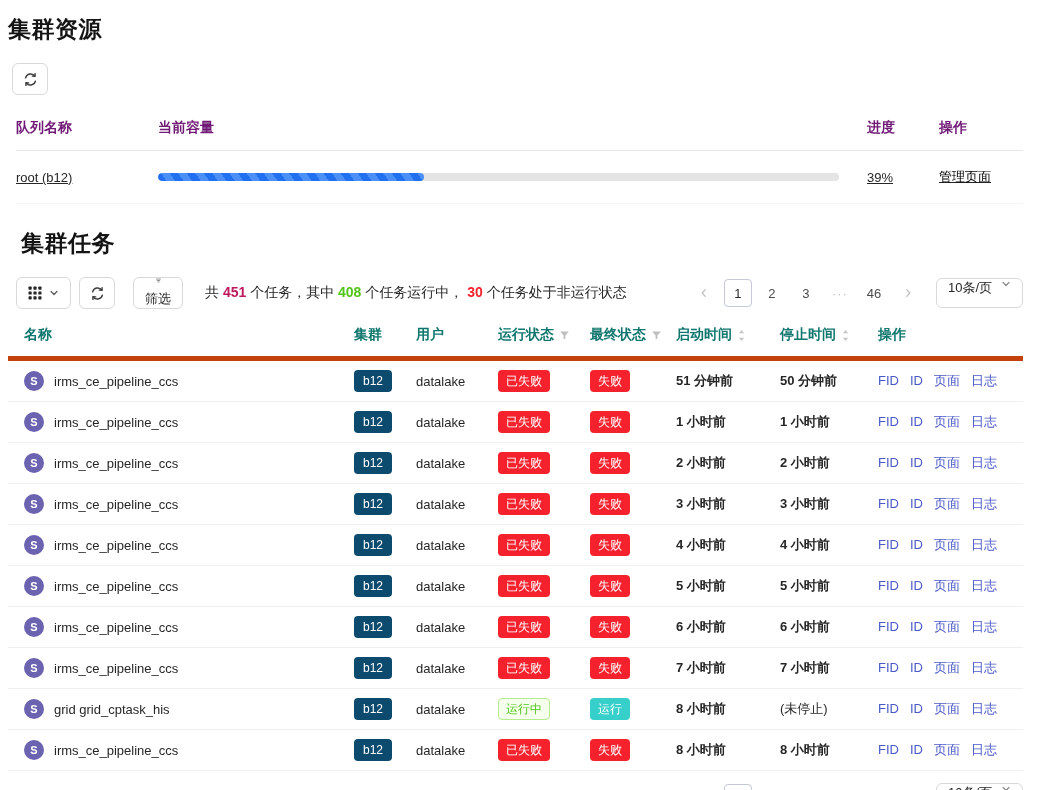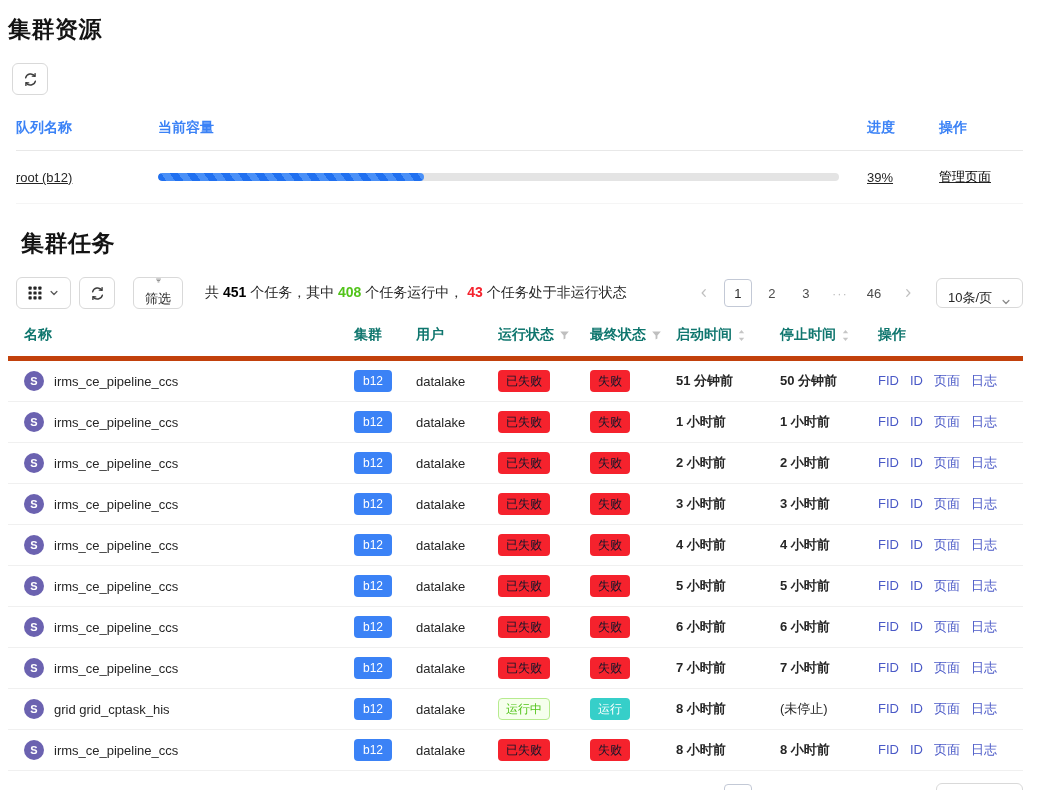--- a/index.html
+++ b/index.html
@@ -34,54 +34,54 @@
 
   
   .res-refresh { margin: 18px 0 16px 4px; }
   .res-table { margin-left: 8px; font-size: 13px; }
   .res-grid {
     display: grid;
     grid-template-columns: 116px 1fr 46px 84px;
     column-gap: 26px;
     align-items: center;
   }
-  .res-header { padding: 8px 0 13px; border-bottom: 1px solid #e8e8e8; font-size: 14px; font-weight: 600; color: #3b82f6; }
+  .res-header { padding: 8px 0 13px; border-bottom: 1px solid #e8e8e8; font-size: 14px; font-weight: 600; color: #701a75; }
   .res-data { padding: 17px 0; border-bottom: 1px solid #f5f5f5; text-decoration: underline; }
   .progress-track { height: 8px; border-radius: 4px; background: #e4e4e4; overflow: hidden; margin-right: 2px; }
   .progress-fill {
     height: 100%; border-radius: 4px;
     background: repeating-linear-gradient(55deg, #2070f0 0 7px, #4a90f7 7px 14px);
   }
   .link { color: #000000; cursor: pointer; text-decoration: none; }
 
   
   .tasks-title { margin-top: 24px; margin-left: 13px; }
   .toolbar { display: flex; align-items: center; gap: 8px; margin: 18px 0 8px 8px; }
   .filter-btn { margin-left: 10px; flex-direction: column; }
   .summary { margin-left: 14px; font-size: 14px; color: #262626; }
   .num { font-weight: 700; }
-  .num-blue { color: #000000; }
+  .num-blue { color: #be185d; }
   .num-green { color: #52c41a; }
   .num-red { color: #f5222d; }
 
   
   .pagination { display: flex; align-items: center; gap: 6px; font-size: 13px; color: #4b4b4b; }
   .pagination.top { margin-left: auto; }
   .pg-item {
     min-width: 28px; height: 28px;
     display: inline-flex; align-items: center; justify-content: center;
     background: none; border: none; border-radius: 4px;
     font-size: 13px; color: #4b4b4b; cursor: pointer; padding: 0 4px;
   }
   .pg-item.active { border: 1px solid #c3c9d6; color: #2b2b2b; }
   .pg-nav { color: #c0c0c0; }
   .pg-ellipsis { color: #bfbfbf; letter-spacing: 1px; }
   .page-size {
     height: 30px; border: 1px solid #d9d9d9; border-radius: 6px;
-    display: inline-flex; align-items: flex-end; gap: 9px;
+    display: inline-flex; align-items: flex-start; gap: 9px;
     padding: 0 11px; margin-left: 8px; font-size: 13px; color: #262626;
     cursor: pointer; background: #fff;
   }
   .bottom-bar { display: flex; justify-content: flex-end; margin: 12px 0 0; }
 
   
   table.task-table { width: 100%; border-collapse: collapse; table-layout: fixed; margin-top: 4px; }
   .task-table th {
     text-align: left; font-size: 14px; font-weight: 600; color: #0f766e;
     padding: 9px 8px 12px; border-bottom: 5px solid #c2410c;
@@ -96,24 +96,24 @@
   .name-cell { display: flex; align-items: center; gap: 10px; }
   .avatar {
     width: 20px; height: 20px; border-radius: 50%; flex: 0 0 20px;
     background: #6b62b0; color: #fff; font-size: 11px; font-weight: 600;
     display: inline-flex; align-items: center; justify-content: center;
   }
   .badge {
     display: inline-block; font-size: 12px; line-height: 18px;
     padding: 1px 7px; border-radius: 4px; border: 1px solid transparent;
   }
-  .badge-error { background: #f5222d; color: #0f172a; }
+  .badge-error { background: #f5222d; color: #ffffff; }
   .badge-success { background: #f6ffed; color: #52c41a; border-color: #b7eb8f; }
   .badge-running { background: #36cfc9; color: #fff; }
-  .badge-cluster { background: #3b82f6; color: #fff; padding: 1px 8px; }
+  .badge-cluster { background: #0c4a6e; color: #fff; padding: 1px 8px; }
   .time-cell { font-weight: 700; }
   .time-cell.plain { font-weight: 400; }
   .action-link { color: #4a59c7; text-decoration: none; cursor: pointer; margin-right: 11px; font-size: 13px; text-align: center; }
   .action-link:last-child { margin-right: 16px; }
 
   svg { display: block; }
 </style>
 </head>
 <body>
 
@@ -178,21 +178,21 @@
       </svg>
     </button>
 
     <button class="btn filter-btn">
       <svg width="13" height="13" viewBox="0 0 14 14" fill="none" stroke="currentColor" stroke-width="1.4" stroke-linecap="round">
         <path d="M1.5 3h11M3.5 7h7M5.5 11h3"></path>
       </svg>
       <span>筛选</span>
     </button>
 
-    <div class="summary"><span>共 </span><span class="num num-blue">451</span><span> 个任务，其中 </span><span class="num num-green">408</span><span> 个任务运行中， </span><span class="num num-red">43</span><span> 个任务处于非运行状态</span></div>
+    <div class="summary"><span>共 </span><span class="num num-blue">451</span><span> 个任务，其中 </span><span class="num num-green">408</span><span> 个任务运行中， </span><span class="num num-red">30</span><span> 个任务处于非运行状态</span></div>
 
     <div class="pagination top">
       <button class="pg-item pg-nav">
         <svg width="10" height="10" viewBox="0 0 12 12" fill="none" stroke="currentColor" stroke-width="1.6" stroke-linecap="round" stroke-linejoin="round">
             <path d="M7.5 2L3.8 6l3.7 4"></path>
           </svg>
       </button>
       <button class="pg-item active">1</button>
       <button class="pg-item">2</button>
       <button class="pg-item">3</button>

